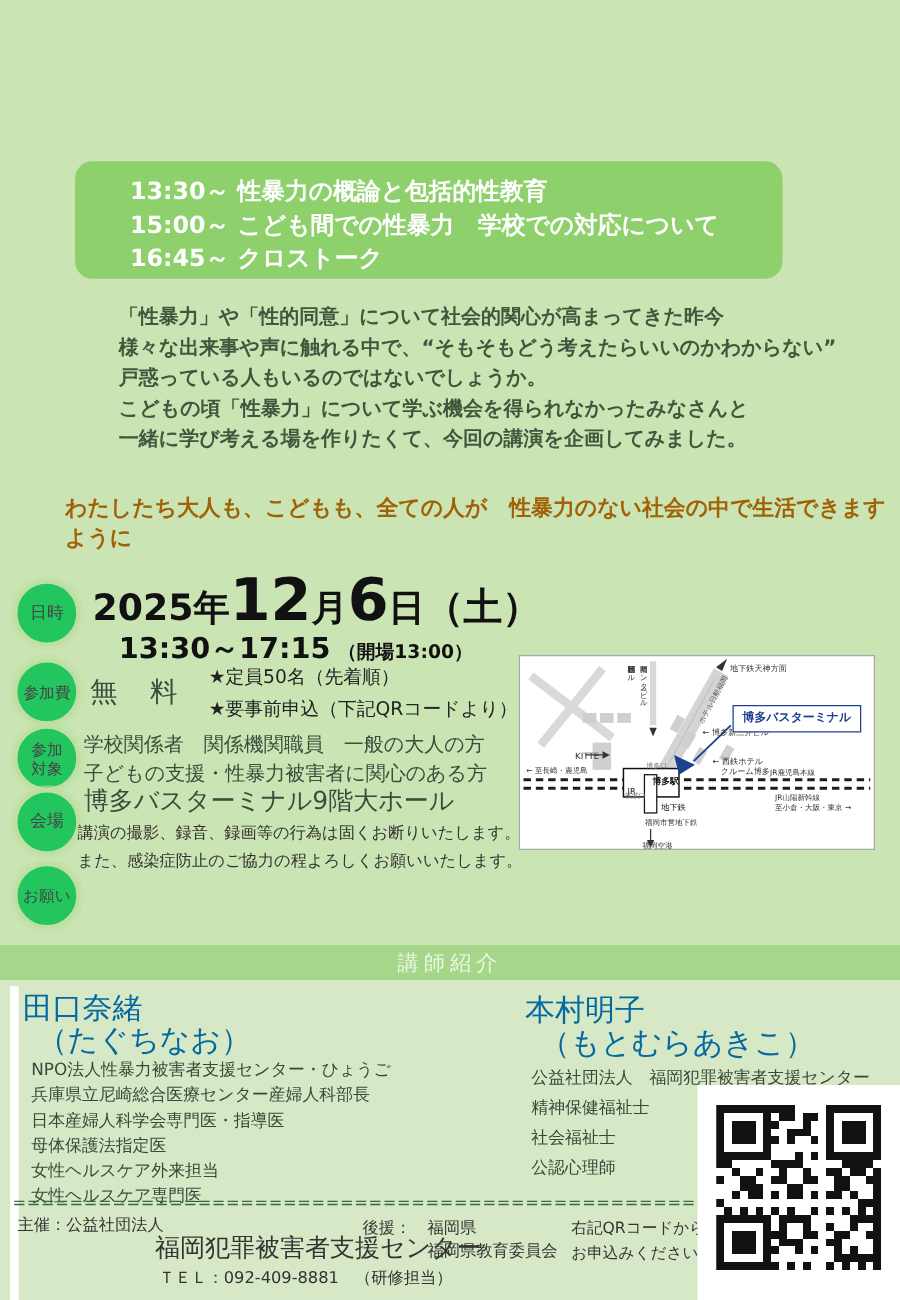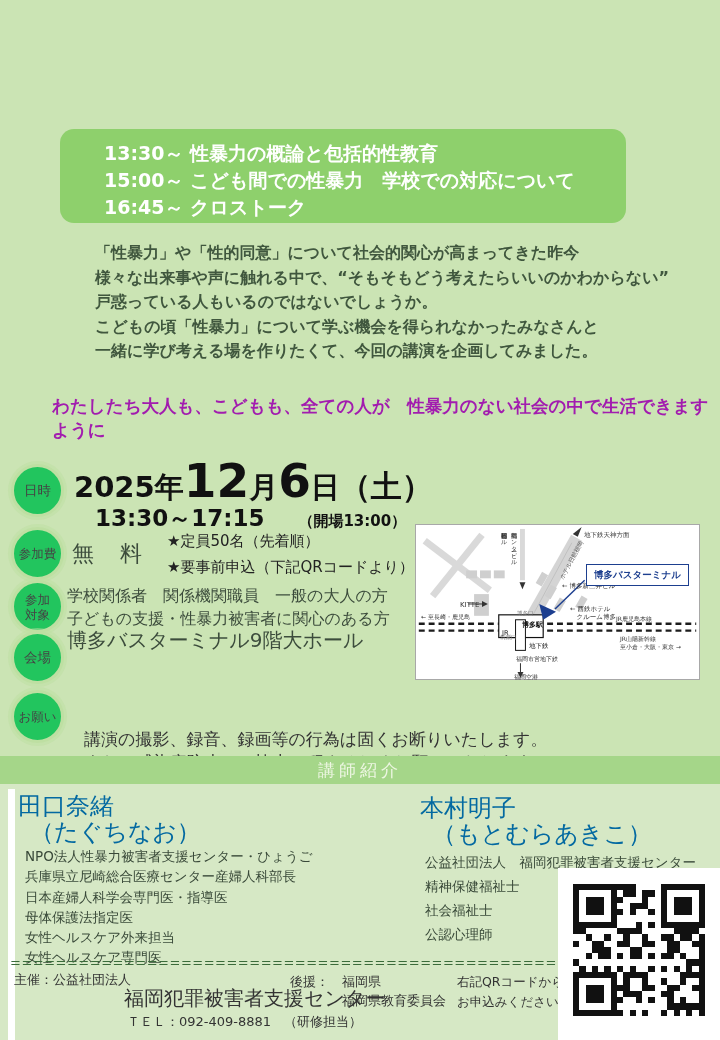--- a/index.html
+++ b/index.html
@@ -11,42 +11,42 @@
   
   .title{left:55px;top:28px;font-size:27px;font-weight:bold;color:#c2931c;line-height:40px;}
 
   
   .schedule{left:60px;top:129px;width:566px;height:94px;background:#8ed06c;border-radius:14px;
             box-sizing:border-box;padding:11px 0 0 44px;color:#ffffff;font-weight:bold;
             font-size:19px;line-height:27px;}
 
   
   .intro{left:95px;top:241px;font-size:16px;line-height:24.5px;color:#40573e;font-weight:bold;}
-  .tagline{left:52px;top:394px;font-size:17.5px;font-weight:bold;color:#a21caf;}
+  .tagline{left:52px;top:394px;font-size:17.5px;font-weight:bold;color:#a16207;}
 
   
   .badge{left:11px;width:53px;height:53px;border-radius:50%;background:#22c55e;
          border:3px solid #bedfa2;box-shadow:0 0 0 3px rgba(190,223,162,.5);
          display:flex;align-items:center;justify-content:center;text-align:center;
          color:#444;font-size:13.5px;line-height:15px;box-sizing:border-box;}
   .b-datetime{top:464px;} .b-fee{top:527px;font-size:12.5px;} .b-audience{top:580px;font-size:12.5px;}
   .b-venue{top:631px;} .b-request{top:690px;font-size:12.5px;}
 
   .dateline{left:74px;top:453px;display:flex;align-items:baseline;color:#111;font-weight:bold;}
   .d-md{font-size:29px;} .d-lg{font-size:47px;} .d-wk{font-size:31px;}
-  .timeline{left:95px;top:503px;display:flex;align-items:baseline;color:#111;font-weight:bold;gap:28px;}
+  .timeline{left:95px;top:503px;display:flex;align-items:baseline;color:#111;font-weight:bold;}
   .t-main{font-size:23px;} .t-doors{font-size:15px;margin-left:6px;}
 
   .fee-value{left:72px;top:539px;font-size:22px;color:#3c4c3c;letter-spacing:2px;}
   .fee-notes{left:167px;top:528px;font-size:15px;line-height:26px;color:#222;}
 
   .audience{left:67px;top:584px;font-size:16px;line-height:23px;color:#3c4c3c;}
   .venue-name{left:67px;top:627px;font-size:20px;color:#3c4c3c;}
   .venue-addr{left:67px;top:660px;font-size:13.5px;color:#333;}
-  .request{left:62px;top:728px;font-size:17px;line-height:22.5px;color:#333;margin-left:22px;}
+  .request{left:62px;top:656px;font-size:13px;line-height:22.5px;color:#333;}
 
   
   .map{left:415px;top:524px;width:285px;height:156px;background:#ffffff;border:1px solid #a8a8a8;
        box-sizing:border-box;}
   .map svg{position:absolute;left:0;top:0;width:100%;height:100%;}
   .ml{position:absolute;font-size:6.5px;line-height:8px;color:#333;}
   .ml-terminal{left:170px;top:39px;width:103px;height:22px;border:1.5px solid #1d3f8f;background:#fff;
                color:#1d3f8f;font-weight:bold;font-size:9.5px;display:flex;align-items:center;
                justify-content:center;box-sizing:border-box;z-index:2;}
   .ml-tenjin{left:168px;top:6px;}

